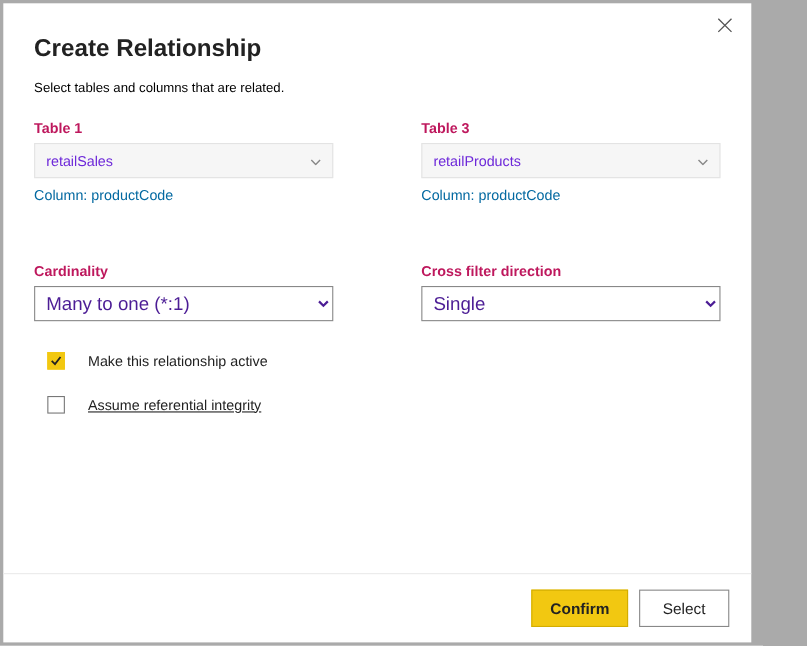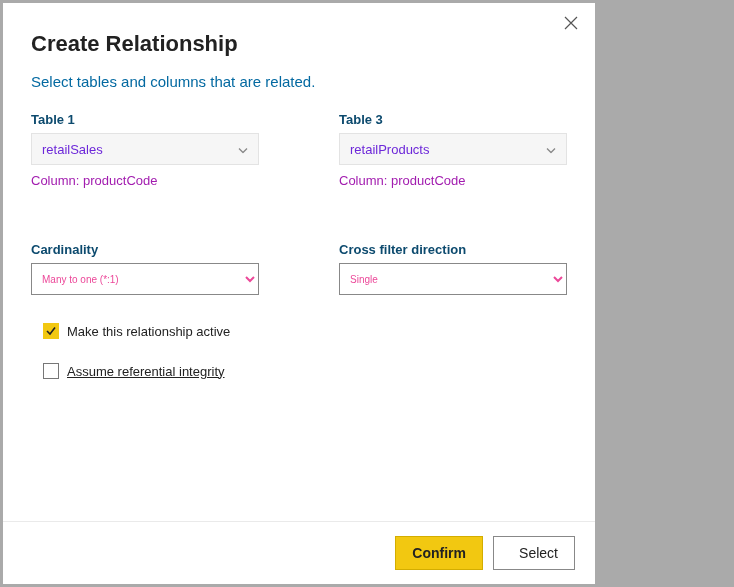--- a/index.html
+++ b/index.html
@@ -7,21 +7,21 @@
   body {
     font-family: "Segoe UI", Arial, sans-serif;
     background: #aaa;
     width: 734px;
     height: 587px;
     overflow: hidden;
   }
   .dialog {
     position: relative;
     background: #fff;
-    width: 592px;
+    width: 680px;
     height: 581px;
     margin: 3px;
     display: flex;
     flex-direction: column;
   }
   .close-btn {
     position: absolute;
     top: 10px;
     right: 14px;
     width: 20px;
@@ -34,33 +34,33 @@
     padding: 28px 28px 0 28px;
     flex: 1 1 auto;
   }
   h1.title {
     font-size: 22px;
     font-weight: 600;
     color: #222;
     margin: 0 0 16px 0;
   }
   p.subtitle {
-    font-size: 15px;
-    color: #0369a1;
+    font-size: 12px;
+    color: #000000;
     margin: 0 0 22px 0;
   }
   .two-col {
     display: flex;
     gap: 80px;
   }
   .col { flex: 1 1 0; min-width:0; }
   .label {
     font-size: 13px;
     font-weight: 600;
-    color: #0c4a6e;
+    color: #be185d;
     margin-bottom: 6px;
   }
   .fake-select {
     position: relative;
     height: 32px;
     border: 1px solid #e3e3e3;
     background: #f6f6f6;
     display:flex;
     align-items:center;
     padding: 0 10px;
@@ -69,43 +69,43 @@
   }
   .fake-select .chev {
     position: absolute;
     right: 10px;
     top: 50%;
     transform: translateY(-50%);
     color: #888;
   }
   .column-line {
     font-size: 13px;
-    color: #a21caf;
+    color: #0369a1;
     margin-top: 8px;
   }
   .section-gap { height: 54px; }
   p.section-help {
     font-size: 13px;
     color: #333;
     margin: 0 0 22px 0;
   }
   select.real-select {
     width: 100%;
     height: 32px;
     border: 1px solid #888;
     background: #fff;
-    font-size: 10px;
-    color: #ec4899;
+    font-size: 17px;
+    color: #4c1d95;
     padding: 0 6px;
     font-family: inherit;
   }
   .checkbox-row {
     display:flex;
     align-items:center;
-    gap:8px;
+    gap:21px;
     margin-top: 28px;
     margin-left: 12px;
     font-size: 13px;
     color: #222;
   }
   .checkbox-row + .checkbox-row { margin-top: 24px; text-decoration: underline; }
   .cb {
     width: 16px;
     height: 16px;
     border: 1px solid #777;
@@ -131,21 +131,20 @@
   .btn {
     height: 34px;
     min-width: 82px;
     padding: 0 16px;
     font-size: 14px;
     font-family: inherit;
     border: 1px solid #888;
     background: #fff;
     color: #222;
     cursor: pointer;
-    text-align: right;
   }
   .btn.primary {
     background: #f2c811;
     border-color: #d3ad00;
     font-weight: 600;
   }
 </style>
 </head>
 <body>
 

